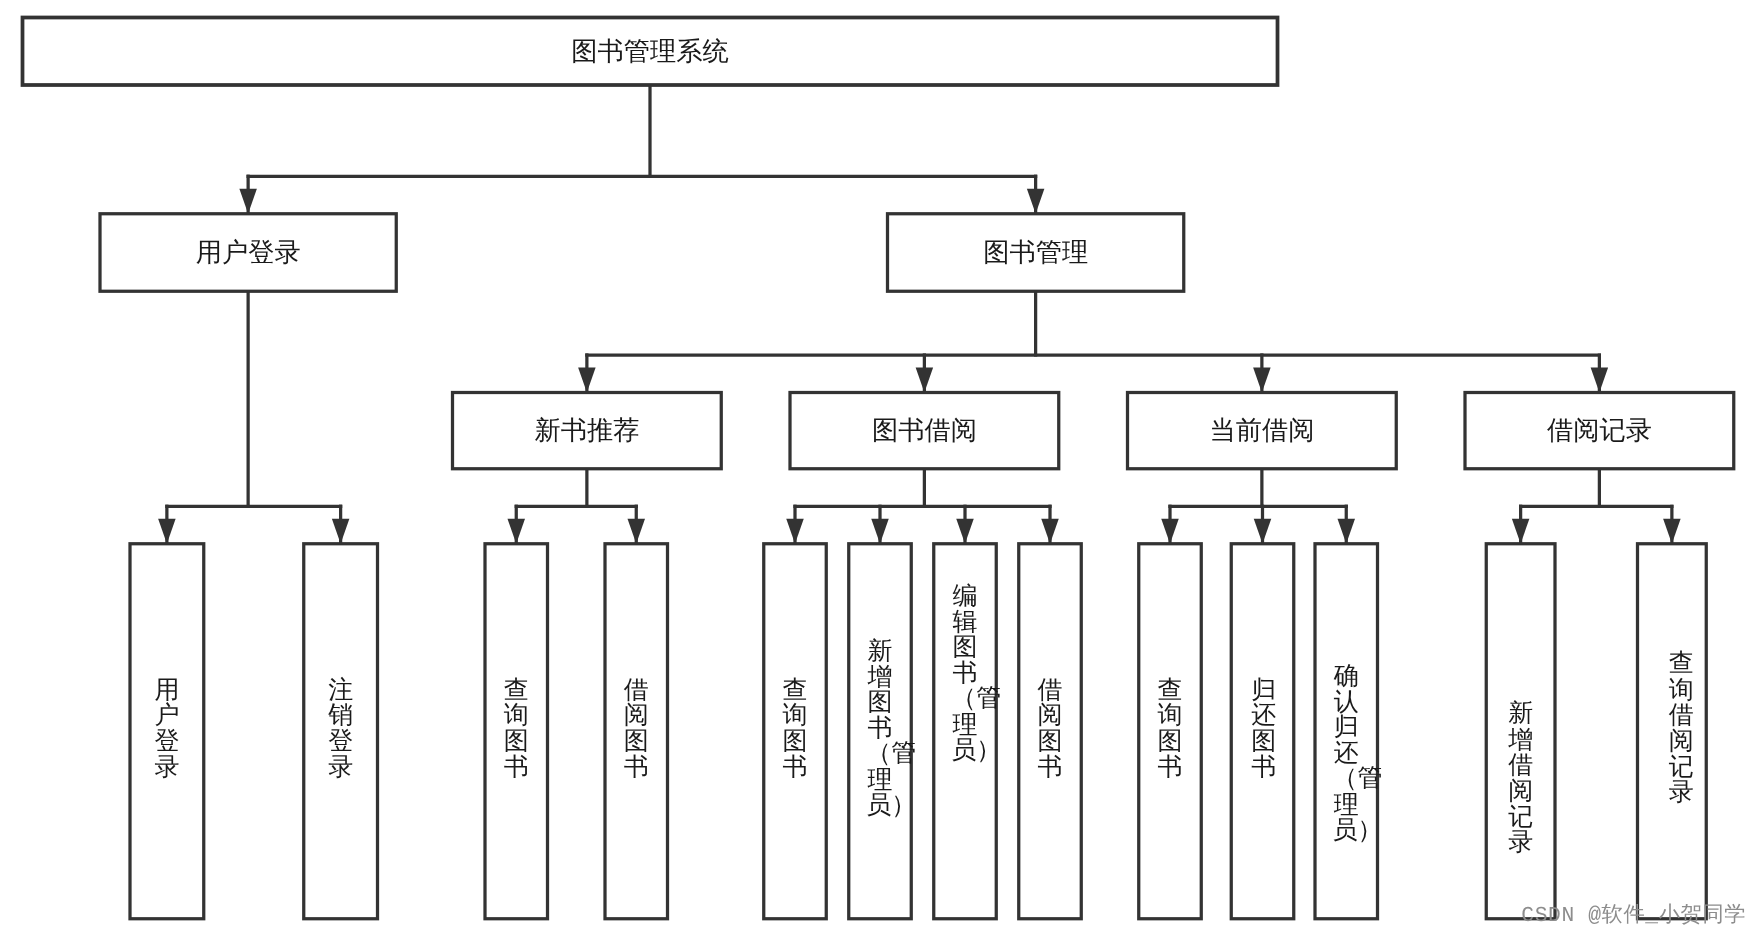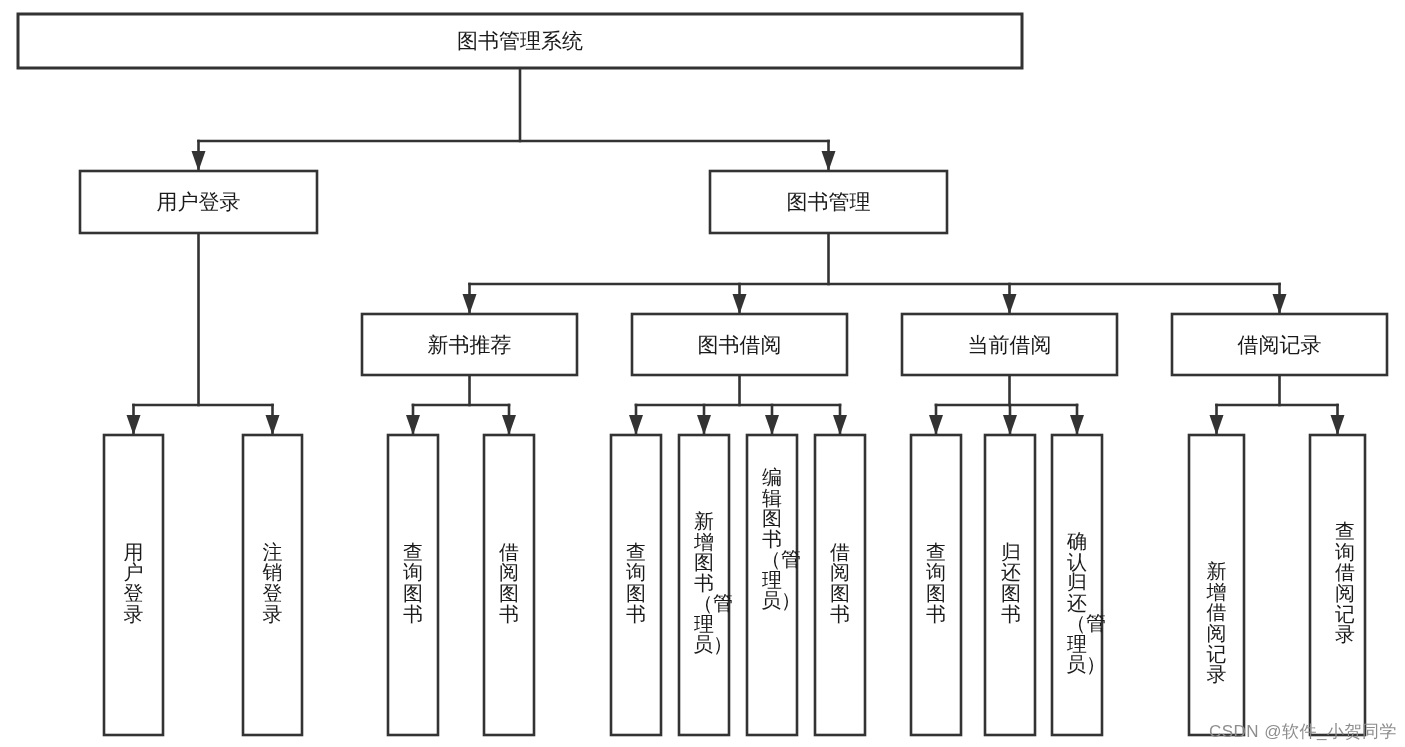--- a/index.html
+++ b/index.html
@@ -68,21 +68,21 @@
   }
   .node-label-v > span {
     display: block;
     width: 22px;
     font-family: Liberation Mono, monospace;
   }
   .watermark {
     position: absolute;
     right: 8px;
     bottom: 4px;
-    font-family: Liberation Sans, sans-serif;
+    font-family: Liberation Mono, monospace;
     font-size: 17px;
     color: #8d8d8d;
     letter-spacing: 0.5px;
     white-space: nowrap;
   }
 </style>
 </head>
 <body>
 
 <div id="diagram-root">

